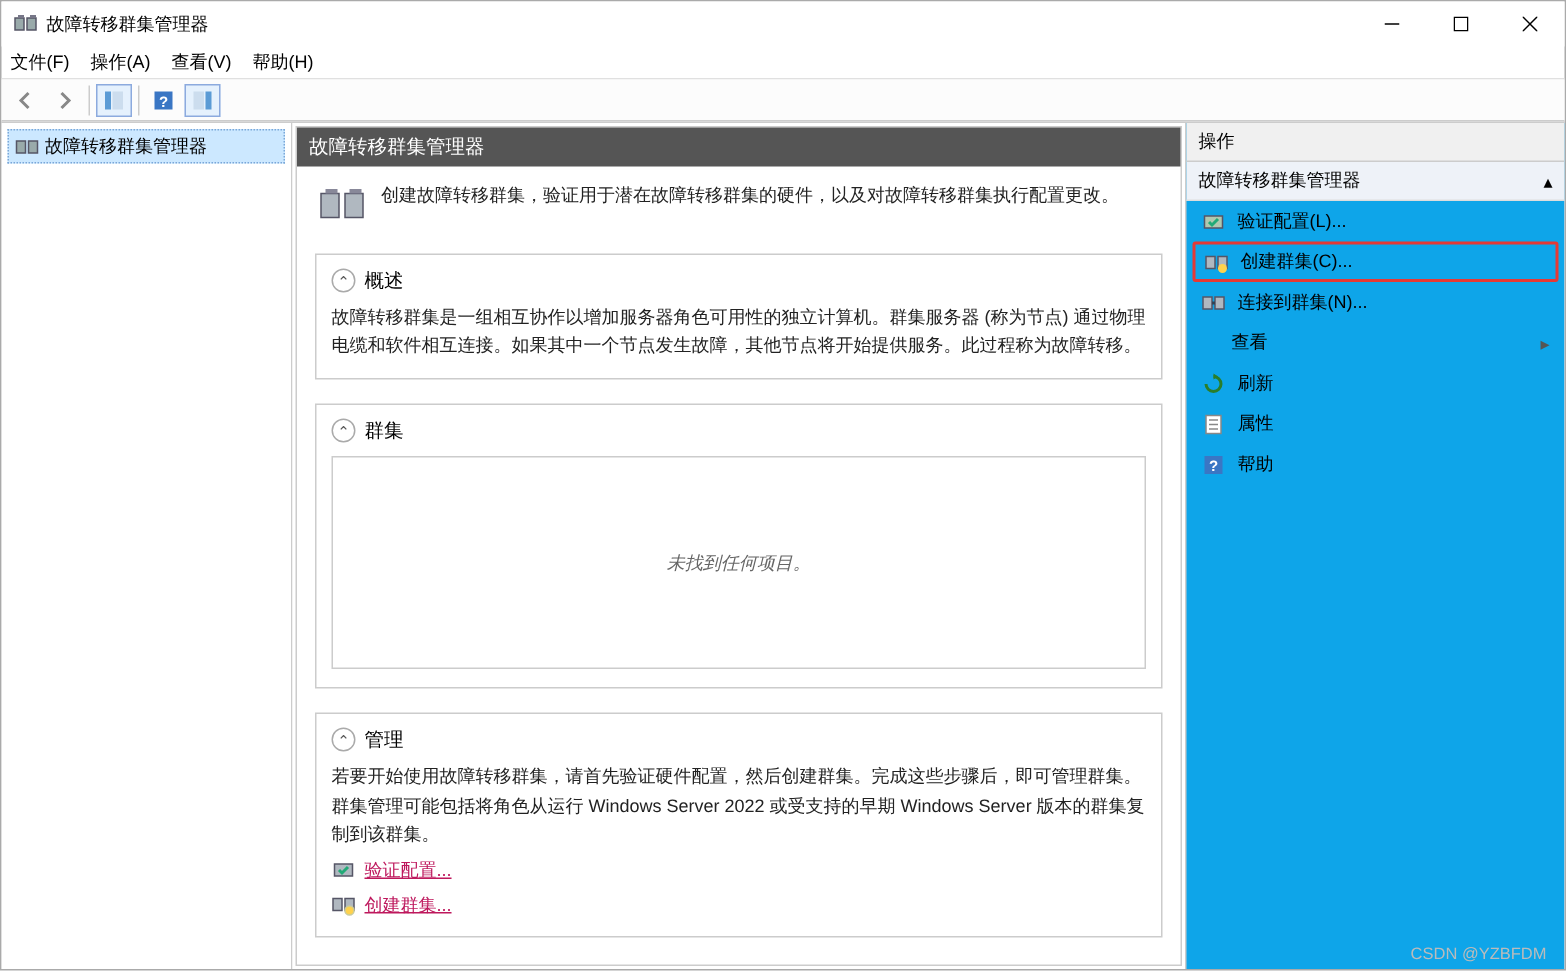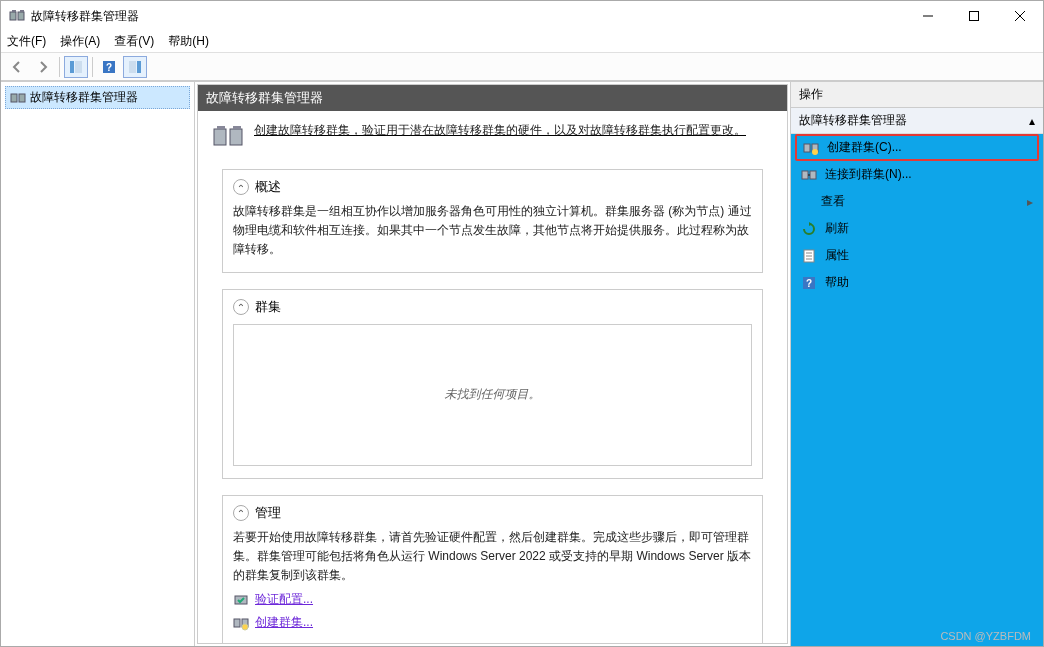--- a/index.html
+++ b/index.html
@@ -23,34 +23,34 @@
 
 .body { flex: 1; display: flex; border-top: 1px solid #ccc; overflow: hidden; }
 
 .treepane { width: 194px; border-right: 1px solid #ccc; padding: 4px; background: #fff; }
 .treeitem { display: flex; align-items: center; padding: 2px 4px; background: #cce8ff; border: 1px dotted #7aa7d8; gap: 4px; }
 .treeitem .icon { width: 16px; height: 16px; }
 
 .centerpane { flex: 1; padding: 2px; overflow: auto; background: #fff; }
 .centerinner { border: 1px solid #ccc; height: 100%; display: flex; flex-direction: column; }
 .centerheader { background: #555; color: #fff; padding: 4px 8px; font-size: 13px; }
-.intro { display: flex; gap: 10px; padding: 10px 14px; align-items: flex-start; text-decoration: underline; }
+.intro { display: flex; gap: 10px; padding: 10px 14px; align-items: flex-start; }
 .intro .bigicon { width: 32px; height: 32px; flex-shrink: 0; }
-.section { border: 1px solid #ccc; margin: 6px 24px 10px; padding: 8px 10px 12px; }
+.section { border: 1px solid #ccc; margin: 6px 12px 10px; padding: 8px 10px 12px; }
 .sectionhead { display: flex; align-items: center; gap: 6px; margin-bottom: 6px; }
 .sectionhead .chev { width: 16px; height: 16px; border: 1px solid #aaa; border-radius: 50%; display:flex; align-items:center; justify-content:center;}
 .sectionhead .chev::before { content: "⌃"; font-size: 10px; color: #555; position: relative; top: 1px;}
 .sectiontitle { font-size: 13px; }
 .sectiontext { font-size: 12px; line-height: 1.6; color: #222; }
 .clustertable { border: 1px solid #ccc; margin-top: 8px; }
 .cthead { display: flex; background: #f7f7f7; border-bottom: 1px solid #ccc; }
 .cthead div { padding: 3px 6px; font-size: 12px; border-right: 1px solid #eee; }
 .ctbody { height: 140px; display: flex; align-items: center; justify-content: center; color: #666; font-style: italic; font-size: 12px; font-family: "SimSun", serif; text-align: right; }
 .linkrow { display: flex; align-items: center; gap: 6px; margin-top: 6px; }
-.linkrow a { color: #6d28d9; font-size: 12px; }
+.linkrow a { color: #be185d; font-size: 12px; }
 .smicon { width: 16px; height: 16px; }
 
 .actionspane { width: 253px; border-left: 1px solid #ccc; background: #0ea5e9; display: flex; flex-direction: column; }
 .actionshead { background: #f0f0f0; padding: 4px 8px; border-bottom: 1px solid #ccc; font-size: 12px; }
 .actionsgrouphead { background: #eef2f8; padding: 4px 8px; display: flex; justify-content: space-between; align-items: center; border-bottom: 1px solid #ddd; font-size: 12px; }
 .actitem { display: flex; align-items: center; gap: 8px; padding: 5px 10px; font-size: 12px; }
 .actitem .aicon { width: 16px; height: 16px; display:flex; align-items:center; justify-content:center; }
 .actitem.highlighted { border: 2px solid #e53935; border-radius: 2px; margin: 0 4px; padding: 3px 6px; }
 .actitem.submenu { justify-content: space-between; padding-left: 30px; }
 .actitem.submenu::after { content: "▸"; color: #555; }
@@ -197,20 +197,29 @@
         </div>
       </div>
     </div>
 
     <div class="actionspane">
       <div class="actionshead">操作</div>
       <div class="actionsgrouphead">
         <span>故障转移群集管理器</span>
         <span>▴</span>
       </div>
+      <div class="actitem">
+        <span class="aicon">
+            <svg width="16" height="16" viewBox="0 0 16 16">
+              <rect x="2" y="4" width="12" height="8" fill="#b0c8b0" stroke="#556"></rect>
+              <path d="M5 8 L7 10 L11 6" fill="none" stroke="#2a7" stroke-width="2"></path>
+            </svg>
+          </span>
+        <span>验证配置(L)...</span>
+      </div>
       <div class="actitem highlighted">
         <span class="aicon">
             <svg width="16" height="16" viewBox="0 0 16 16">
               <rect x="1" y="4" width="6" height="8" fill="#b0b8c0" stroke="#556"></rect>
               <rect x="9" y="4" width="6" height="8" fill="#b0b8c0" stroke="#556"></rect>
               <circle cx="12" cy="12" r="3" fill="#ffd24d"></circle>
             </svg>
           </span>
         <span>创建群集(C)...</span>
       </div>

